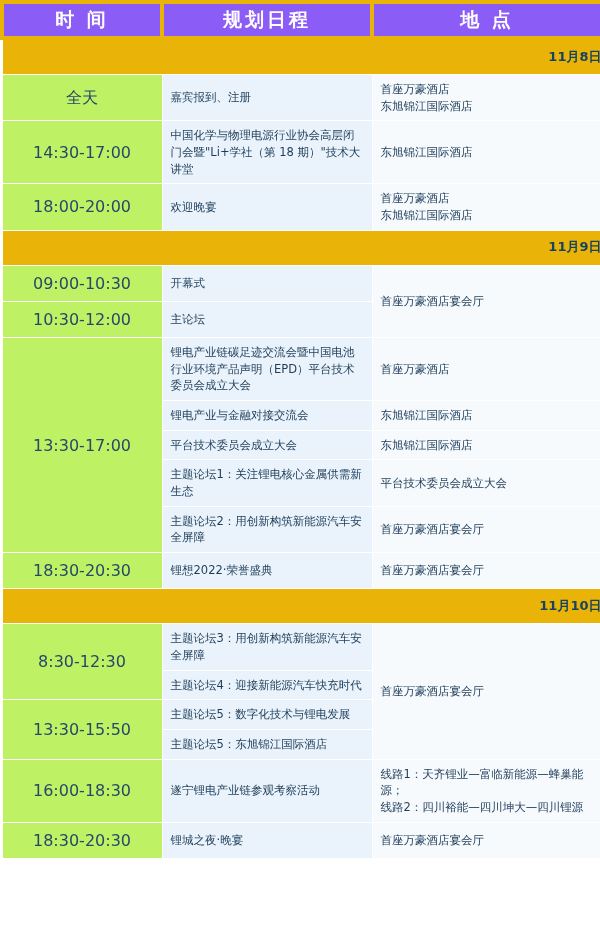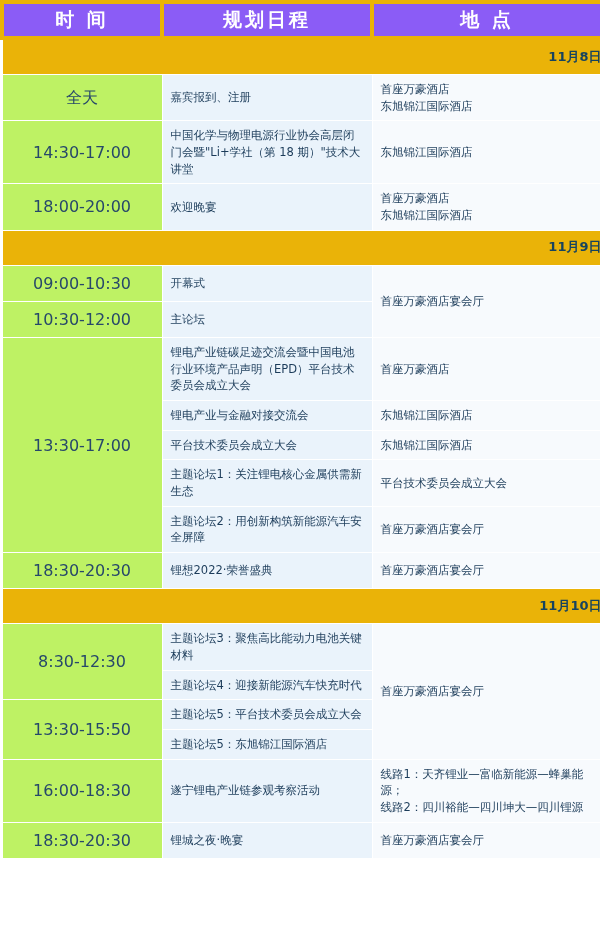--- a/index.html
+++ b/index.html
@@ -159,31 +159,31 @@
         <td class="agenda">锂想2022·荣誉盛典</td>
         <td class="place">
           <span class="nowrapline">首座万豪酒店宴会厅</span>
         </td>
       </tr>
       <tr class="day">
         <td colspan="3">11月10日</td>
       </tr>
       <tr>
         <td class="time" rowspan="2">8:30-12:30</td>
-        <td class="agenda">主题论坛3：聚焦高比能动力电池关键材料</td>
+        <td class="agenda">主题论坛3：用创新构筑新能源汽车安全屏障</td>
         <td class="place" rowspan="4">
           <span class="nowrapline">首座万豪酒店宴会厅</span>
         </td>
       </tr>
       <tr>
         <td class="agenda">主题论坛4：迎接新能源汽车快充时代</td>
       </tr>
       <tr>
         <td class="time" rowspan="2">13:30-15:50</td>
-        <td class="agenda">主题论坛5：平台技术委员会成立大会</td>
+        <td class="agenda">主题论坛5：数字化技术与锂电发展</td>
       </tr>
       <tr>
         <td class="agenda">主题论坛5：东旭锦江国际酒店</td>
       </tr>
       <tr>
         <td class="time">16:00-18:30</td>
         <td class="agenda">遂宁锂电产业链参观考察活动</td>
         <td class="place">
           <span class="nowrapline">线路1：天齐锂业—富临新能源—蜂巢能源；</span>
           <span class="nowrapline">线路2：四川裕能—四川坤大—四川锂源</span>

